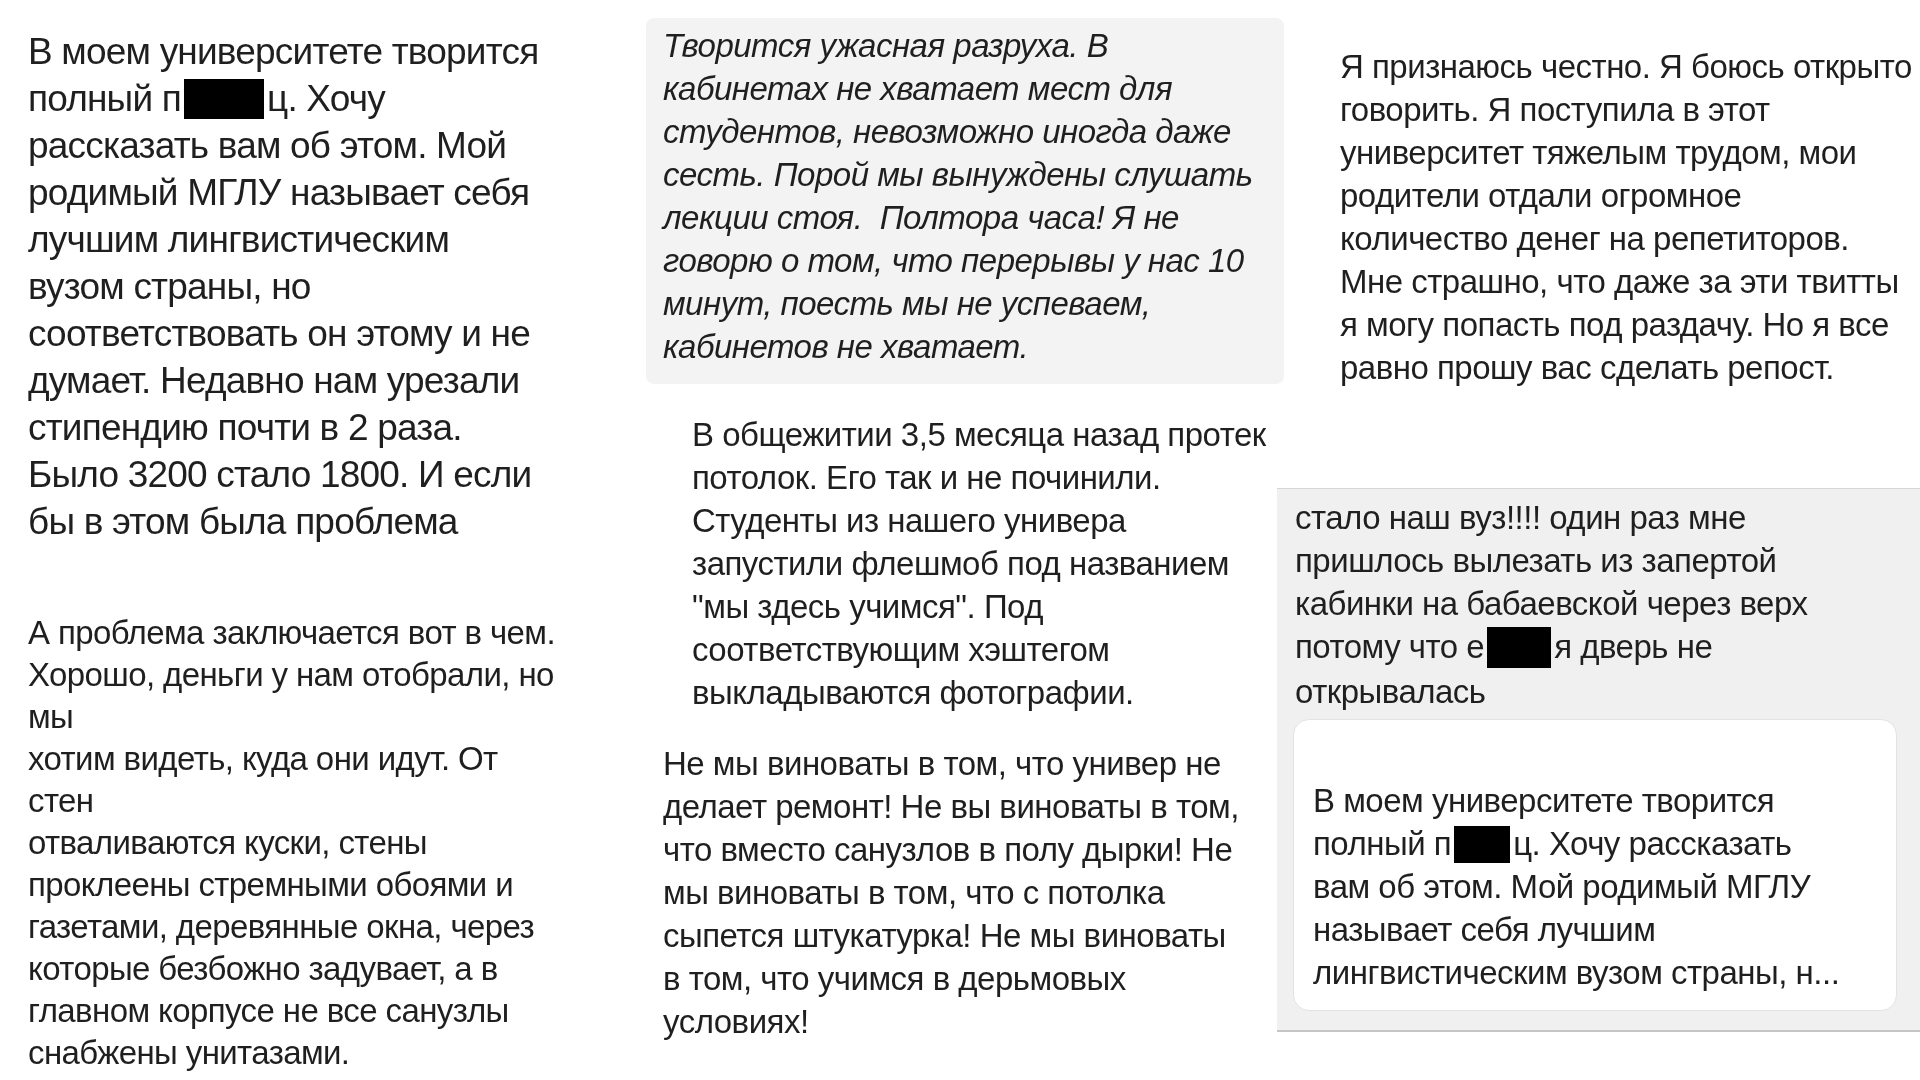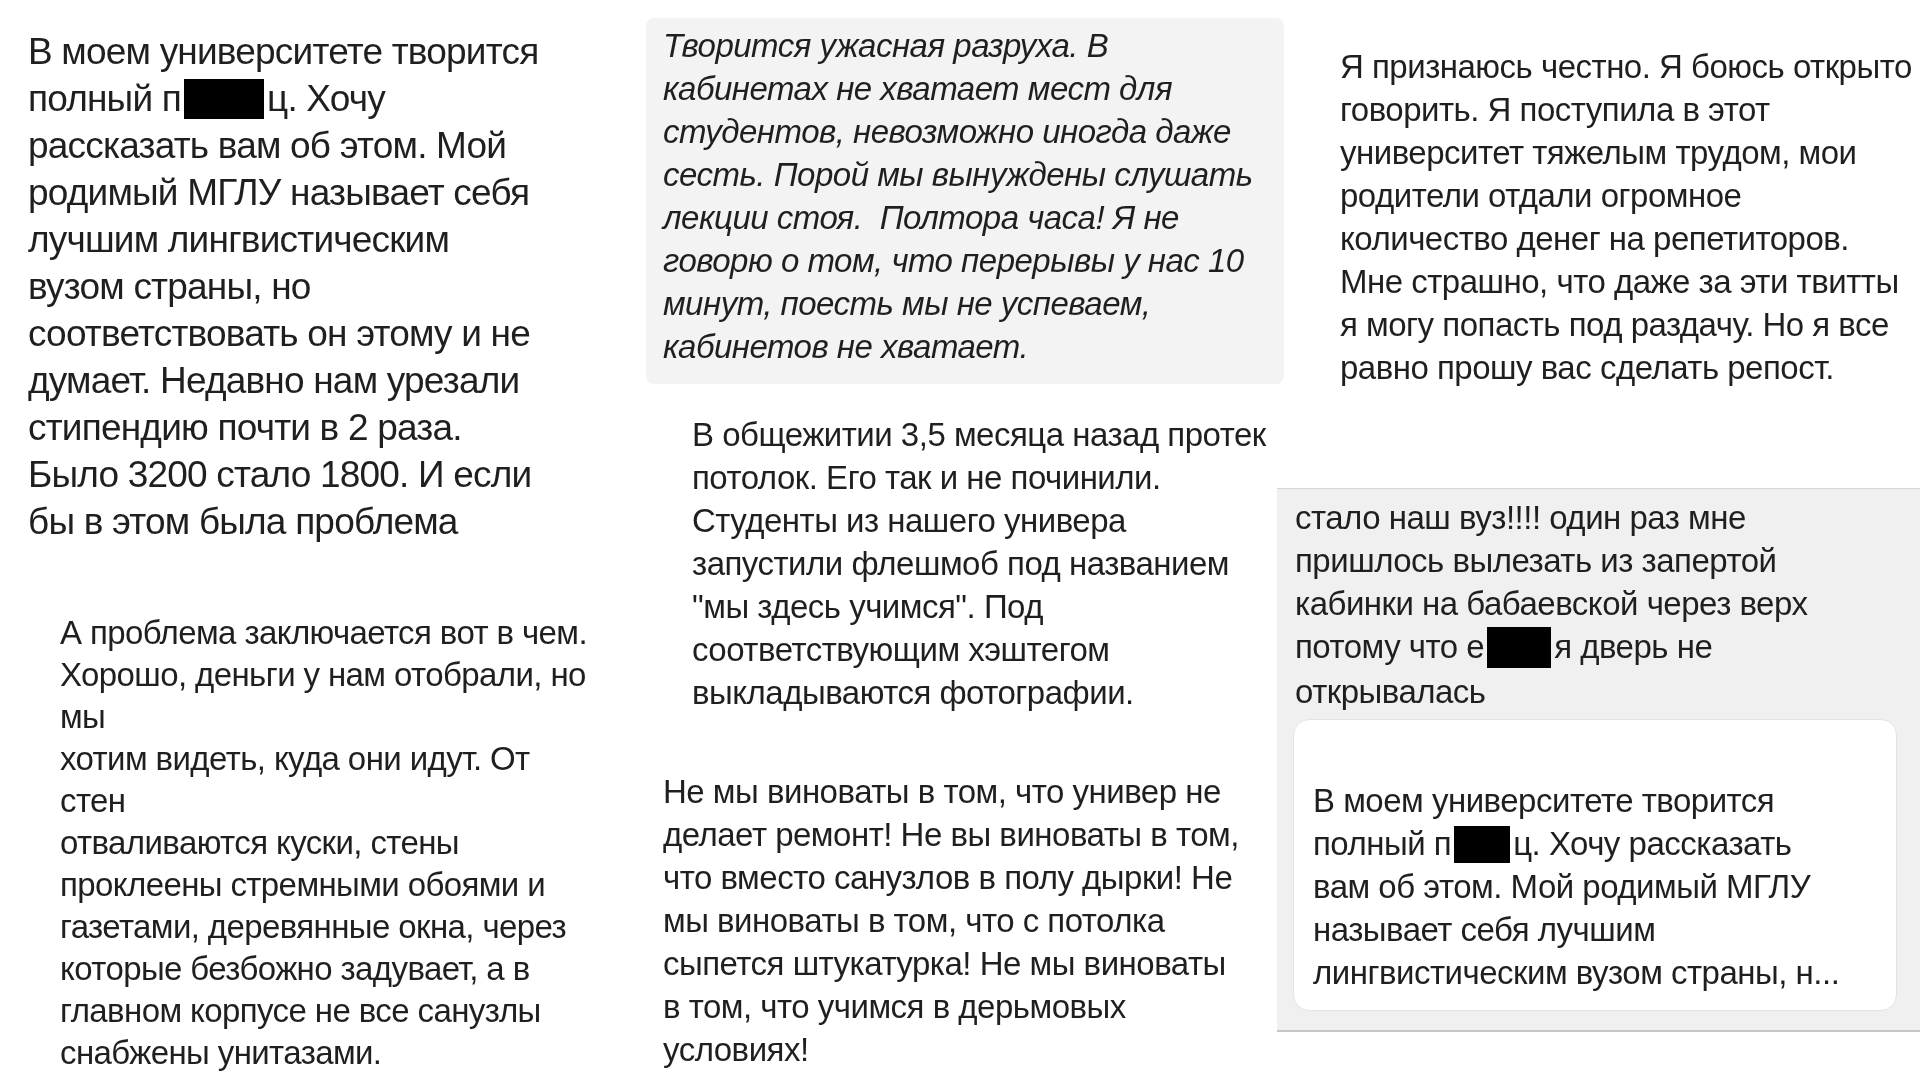--- a/index.html
+++ b/index.html
@@ -39,26 +39,26 @@
     border-radius:16px;
     box-sizing:border-box;
   }
   .post{
     position:absolute;
     white-space:pre-wrap;
     color:var(--text);
   }
   .t-lg{font-size:37px;line-height:47px;letter-spacing:-0.8px;}
   .t-md{font-size:33px;line-height:43px;letter-spacing:-0.5px;}
-  .t-sm{font-size:33px;line-height:42px;letter-spacing:-0.6px;margin-left:32px;}
+  .t-sm{font-size:33px;line-height:42px;letter-spacing:-0.6px;}
   .left-main{left:28px;top:28px;width:512px;}
   .left-problem{left:28px;top:612px;width:532px;}
   .mid-ruin{left:663px;top:24px;width:616px;font-style:italic;}
   .mid-dorm{left:692px;top:413px;width:630px;}
-  .mid-blame{left:663px;top:742px;width:630px;margin-top:28px;}
+  .mid-blame{left:663px;top:742px;width:630px;}
   .right-confess{left:1300px;top:45px;width:612px;margin-left:40px;}
   .right-love{left:1295px;top:496px;width:612px;}
   .right-quote{left:1313px;top:779px;width:564px;}
   .censor{
     display:inline-block;background:var(--censor);
     vertical-align:middle;margin:0 3px;transform:translateY(-2px);
   }
   .censor-a{width:80px;height:40px;}
   .censor-b{width:64px;height:41px;}
   .censor-c{width:56px;height:37px;}

